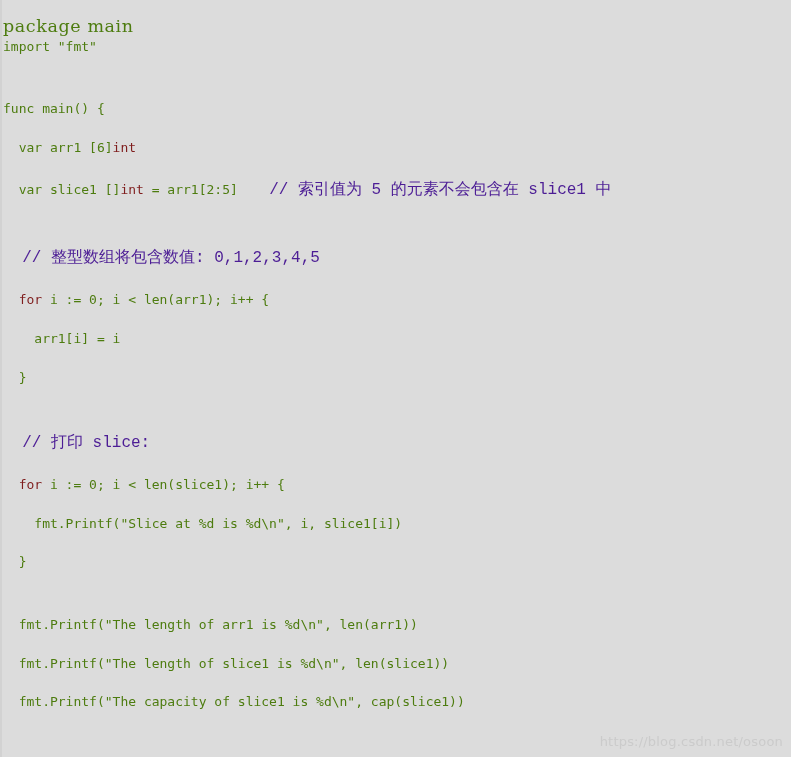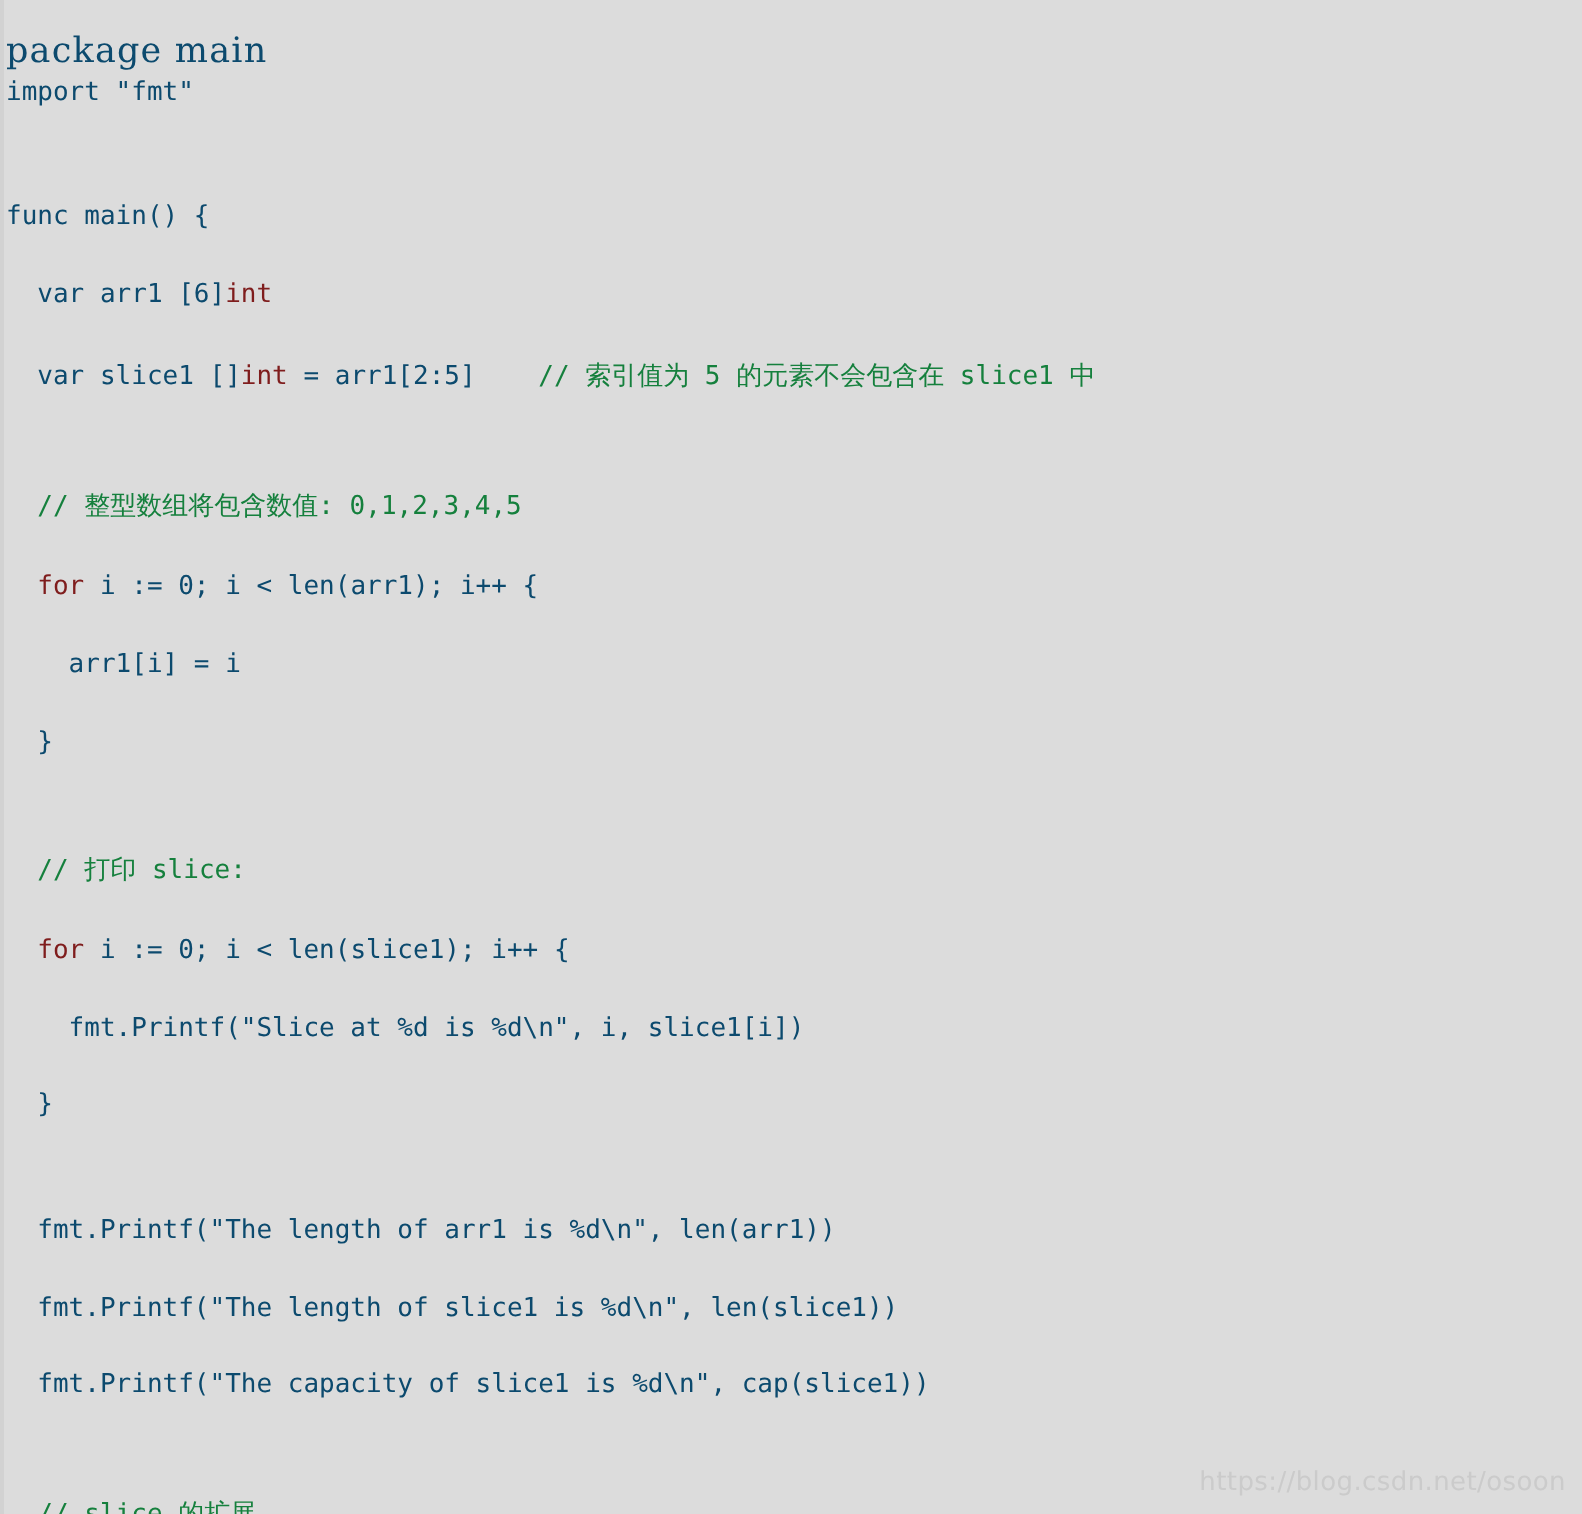--- a/index.html
+++ b/index.html
@@ -37,23 +37,23 @@
     line-height: 23.75px;
     font-size: 17.5px;
     letter-spacing: 0.6px;
     color: #2d2d2d;
     white-space: pre;
     font-family: "DejaVu Serif", "Liberation Serif", serif;
   }
   .code-line.blank {
     color: transparent;
   }
-  .tok-plain   { color: #0c4a6e; }
+  .tok-plain   { color: #4d7c0f; }
   .tok-keyword { color: #7f1d1d; }
-  .tok-comment { color: #15803d; }
+  .tok-comment { color: #4c1d95; font-family: Liberation Mono, monospace; }
   
   .cjk { letter-spacing: 0px; }
   #watermark {
     position: absolute;
     right: 8px;
     bottom: 8px;
     font-size: 13px;
     color: #cbcbcb;
     font-family: "DejaVu Sans", "Liberation Sans", sans-serif;
     letter-spacing: 0.2px;

